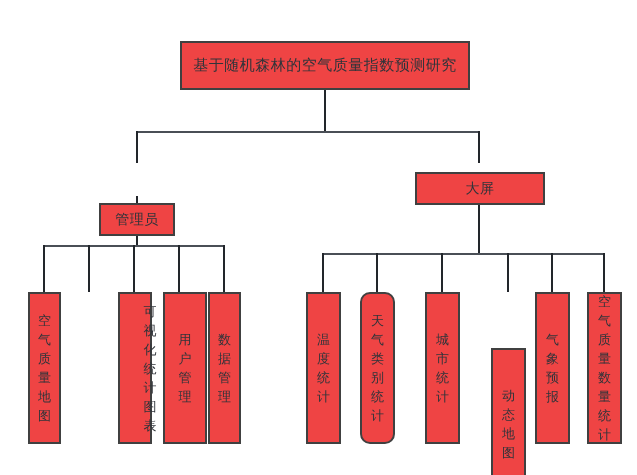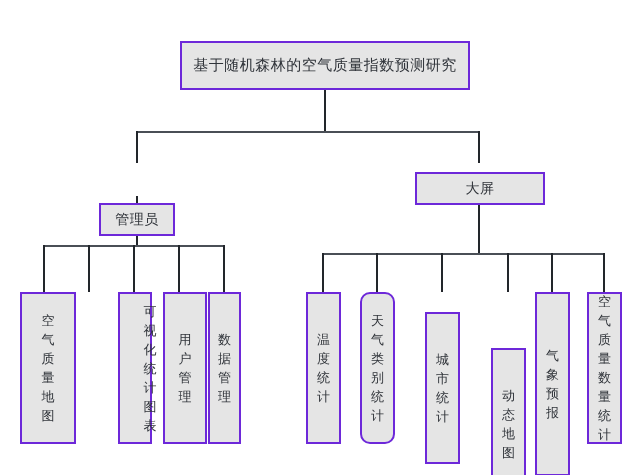--- a/index.html
+++ b/index.html
@@ -18,22 +18,22 @@
   #diagram-canvas {
     position: absolute;
     left: 0;
     top: 0;
     width: 637px;
     height: 475px;
   }
   .node {
     position: absolute;
     box-sizing: border-box;
-    border: 2px solid #6d28d9;
-    background: #e5e5e5;
+    border: 2px solid #404040;
+    background: #ef4444;
     display: flex;
     align-items: center;
     justify-content: center;
     text-align: center;
     color: #30343a;
     z-index: 2;
   }
   .node-root {
     font-size: 15px;
     letter-spacing: 0.5px;
@@ -76,21 +76,21 @@
     <div class="connector v" style="left: 324px; top: 90px; height: 41px;"></div>
     <div class="connector h thin" style="left: 137px; top: 131px; width: 342px;"></div>
     <div class="connector v" style="left: 136px; top: 131px; height: 32px;"></div>
     <div class="connector v" style="left: 478px; top: 131px; height: 32px;"></div>
     <div class="node node-branch" style="left: 99px; top: 163px; width: 76px; height: 33px; margin-top: 40px;">
       <span>管理员</span>
     </div>
     <div class="connector v" style="left: 136px; top: 196px; height: 49px;"></div>
     <div class="connector h thin" style="left: 44px; top: 245px; width: 180px;"></div>
     <div class="connector v" style="left: 43px; top: 245px; height: 47px;"></div>
-    <div class="node node-leaf" style="left: 20px; top: 292px; width: 56px; height: 152px;">
+    <div class="node node-leaf" style="left: 28px; top: 292px; width: 33px; height: 152px;">
       <span class="vtext">空气质量地图</span>
     </div>
     <div class="connector v" style="left: 88px; top: 245px; height: 47px;"></div>
     <div class="connector v" style="left: 133px; top: 245px; height: 47px;"></div>
     <div class="node node-leaf" style="left: 118px; top: 292px; width: 33px; height: 152px; padding-left: 30px;">
       <span class="vtext">可视化统计图表</span>
     </div>
     <div class="connector v" style="left: 178px; top: 245px; height: 47px;"></div>
     <div class="node node-leaf" style="left: 163px; top: 292px; width: 44px; height: 152px;">
       <span class="vtext">用户管理</span>
@@ -106,28 +106,28 @@
     <div class="connector h thin" style="left: 323px; top: 253px; width: 281px;"></div>
     <div class="connector v" style="left: 322px; top: 253px; height: 39px;"></div>
     <div class="node node-leaf" style="left: 306px; top: 292px; width: 35px; height: 152px;">
       <span class="vtext">温度统计</span>
     </div>
     <div class="connector v" style="left: 376px; top: 253px; height: 39px;"></div>
     <div class="node node-leaf" style="left: 360px; top: 292px; width: 35px; height: 152px; border-radius: 10px;">
       <span class="vtext">天气类别统计</span>
     </div>
     <div class="connector v" style="left: 441px; top: 253px; height: 39px;"></div>
-    <div class="node node-leaf" style="left: 425px; top: 292px; width: 35px; height: 152px; margin-top: 20px;">
+    <div class="node node-leaf" style="left: 425px; top: 292px; width: 35px; height: 152px;">
       <span class="vtext">城市统计</span>
     </div>
     <div class="connector v" style="left: 507px; top: 253px; height: 39px;"></div>
     <div class="node node-leaf" style="left: 491px; top: 308px; width: 35px; height: 152px; margin-top: 40px;">
       <span class="vtext">动态地图</span>
     </div>
     <div class="connector v" style="left: 551px; top: 253px; height: 39px;"></div>
-    <div class="node node-leaf" style="left: 535px; top: 292px; width: 35px; height: 184px;">
+    <div class="node node-leaf" style="left: 535px; top: 292px; width: 35px; height: 152px;">
       <span class="vtext">气象预报</span>
     </div>
     <div class="connector v" style="left: 603px; top: 253px; height: 39px;"></div>
     <div class="node node-leaf" style="left: 587px; top: 292px; width: 35px; height: 152px;">
       <span class="vtext">空气质量数量统计</span>
     </div>
   </div>
 
 </body></html>

